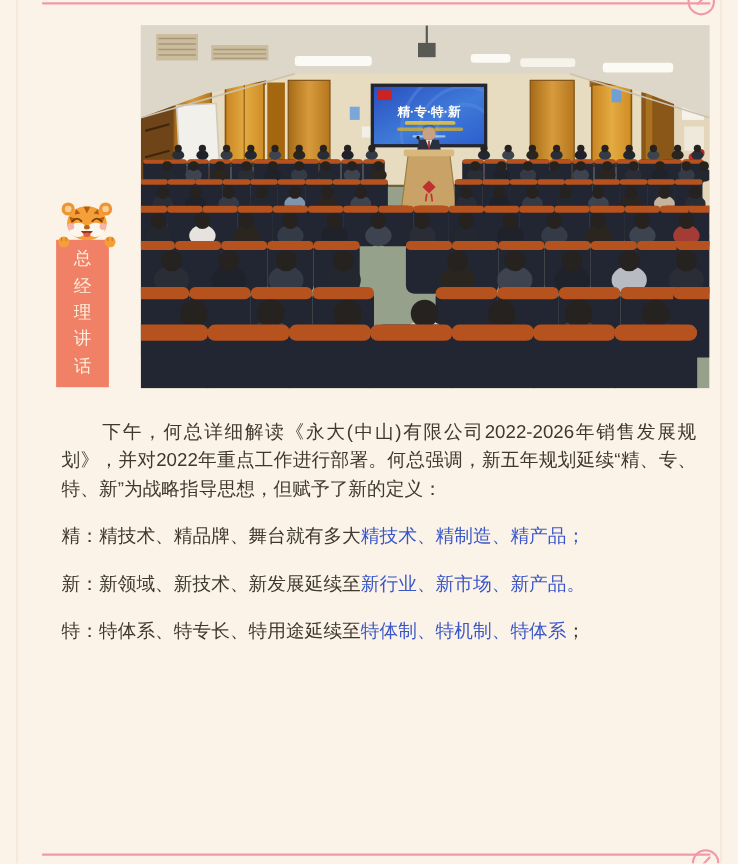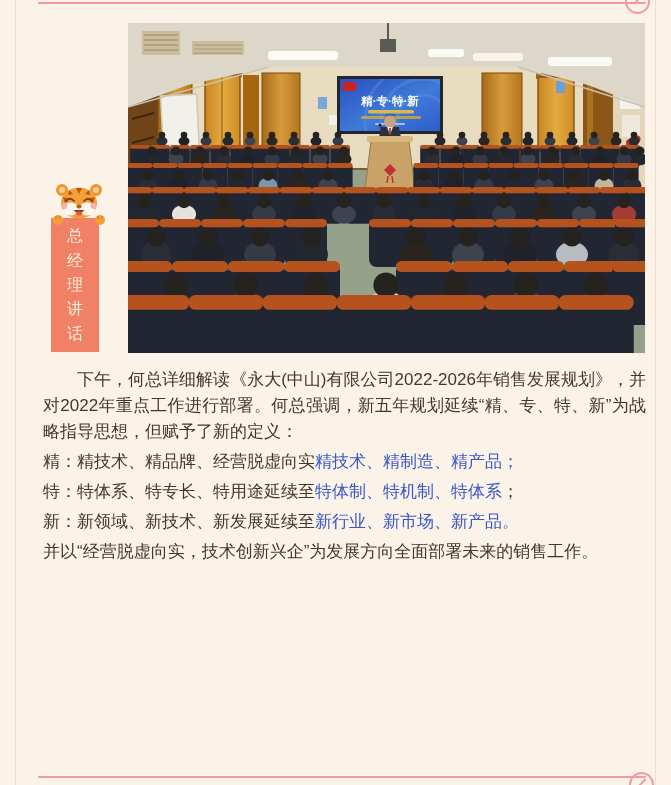--- a/index.html
+++ b/index.html
@@ -17,21 +17,21 @@
   .ornament.top{left:624px;top:-12px;}
   .ornament.bottom{left:628px;top:771px;}
   .photo-wrap{position:absolute;left:128px;top:23px;width:517px;height:330px;overflow:hidden;background:#d8d2c4;}
   .mascot{position:absolute;left:49px;top:181px;width:60px;height:44px;z-index:3;}
   .banner{position:absolute;left:51px;top:218px;width:48px;height:134px;background:var(--banner-bg);
           display:flex;flex-direction:column;align-items:center;justify-content:space-around;
           padding:6px 0;box-sizing:border-box;z-index:2;}
   .banner div{color:var(--banner-fg);font-size:16px;font-weight:500;line-height:1;}
   .article{position:absolute;left:39px;top:363px;width:611px;color:var(--ink);
            font-size:17px;line-height:26px;}
-  .article p{margin:4px;text-align:justify;}
+  .article p{margin:17px;text-align:justify;}
   .seg-blue{color:var(--link-blue);}
 </style>
 </head>
 <body>
 
 <div class="page">
 
   <div class="vline left"></div>
   <div class="vline right"></div>
 
@@ -413,24 +413,23 @@
   <div class="banner">
       <div>总</div>
       <div>经</div>
       <div>理</div>
       <div>讲</div>
       <div>话</div>
     </div>
 
   <div class="article">
       <p><span>　　下午，何总详细解读《永大(中山)有限公司2022-2026年销售发展规划》，并对2022年重点工作进行部署。何总强调，新五年规划延续“精、专、特、新”为战略指导思想，但赋予了新的定义：</span></p>
-      <p><span>精：精技术、精品牌、经营脱虚向实</span><span class="seg-blue">精技术、精制造、精产品；</span></p>
+      <p><span>精：精技术、精品牌、舞台就有多大</span><span class="seg-blue">精技术、精制造、精产品；</span></p>
+      <p><span>新：新领域、新技术、新发展延续至</span><span class="seg-blue">新行业、新市场、新产品。</span></p>
       <p><span>特：特体系、特专长、特用途延续至</span><span class="seg-blue">特体制、特机制、特体系</span><span>；</span></p>
-      <p><span>新：新领域、新技术、新发展延续至</span><span class="seg-blue">新行业、新市场、新产品。</span></p>
-      <p><span>并以“经营脱虚向实，技术创新兴企”为发展方向全面部署未来的销售工作。</span></p>
     </div>
 
   <div class="hline bottom"></div>
   <svg class="ornament bottom" width="27" height="27" viewBox="0 0 27 27">
     <circle cx="13.5" cy="13.5" r="11.5" fill="none" stroke="#f09aa8" stroke-width="2"></circle>
     <path d="M17,8.5 L10.5,15.5" fill="none" stroke="#f09aa8" stroke-width="2" stroke-linecap="round"></path>
   </svg>
 
 </div>
 

